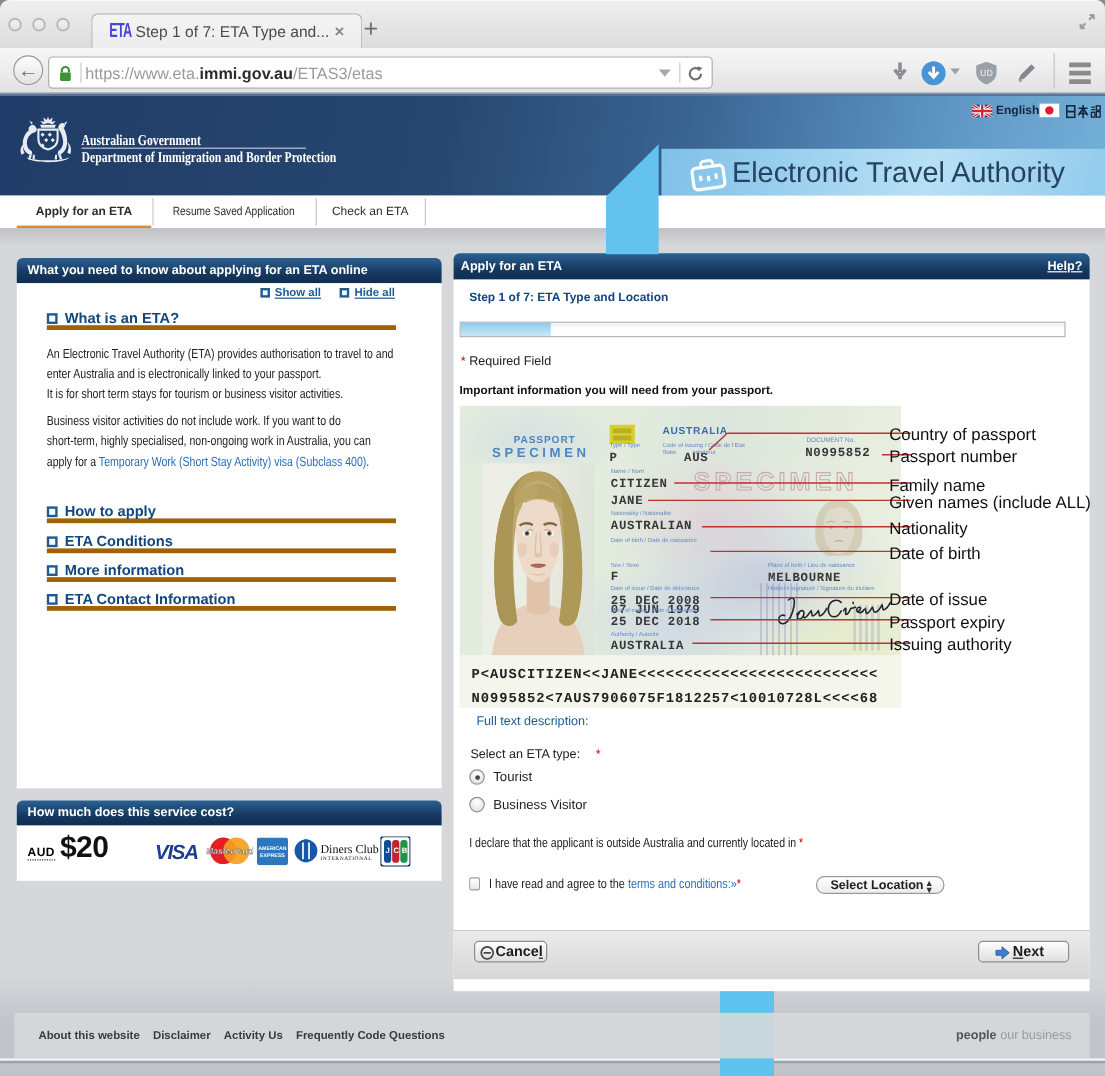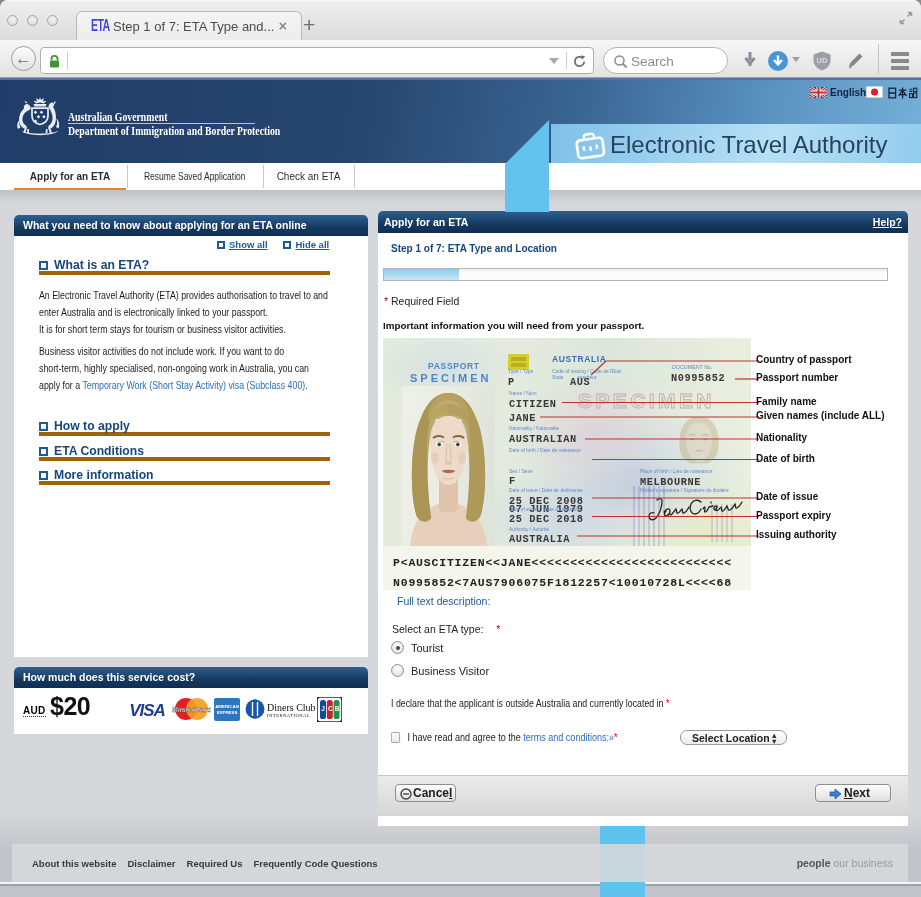--- a/index.html
+++ b/index.html
@@ -111,21 +111,21 @@
  radial-gradient(ellipse 150px 90px at 255px 135px,rgba(185,200,230,0.5),rgba(185,200,230,0) 72%),
  radial-gradient(ellipse 140px 70px at 180px 180px,rgba(190,200,235,0.45),rgba(190,200,235,0) 70%),
  radial-gradient(ellipse 120px 90px at 330px 200px,rgba(228,232,180,0.5),rgba(228,232,180,0) 75%),
  linear-gradient(100deg,#e3ecdd 0%,#e4ecde 30%,#dde6dc 55%,#e6edde 80%,#eaf0e2 100%);}
 #passport .mrzbg{position:absolute;left:0px;top:208px;width:368px;height:44px;background:#f4f6ec;}
 .ppt{position:absolute;white-space:nowrap;}
 .lbl{font-size:6px;color:#6488c8;transform:scale(0.82);transform-origin:left top;}
 .fv{font-family:"Liberation Mono",monospace;font-weight:bold;color:#383838;font-size:10.3px;letter-spacing:0.6px;}
 .mrz{font-family:"Liberation Mono",monospace;font-weight:bold;color:#222;font-size:11.5px;letter-spacing:0.8px;}
 #callouts{position:absolute;left:0;top:0;width:530px;height:593px;pointer-events:none;}
-.clab{position:absolute;left:378px;font-size:10px;color:#101010;white-space:nowrap;font-weight:bold;}
+.clab{position:absolute;left:363px;font-size:14px;color:#101010;white-space:nowrap;}
 </style></head>
 <body>
 <div id="win">
   <div id="titlebar">
     <div class="tl" style="left:6.5px"></div>
       <div class="tl" style="left:26.5px"></div>
       <div class="tl" style="left:47px"></div>
     <div id="tab">
         <span class="fav">ETA</span>
         <span class="ttl">Step 1 of 7: ETA Type and...</span>
@@ -137,33 +137,27 @@
       </svg>
   </div>
   <div id="toolbar">
     <div id="backbtn">←</div>
     <div id="urlbox">
       <svg id="lock" width="13" height="15">
           <path d="M3.5 6.5 L3.5 4.8 A3 3 0 0 1 9.5 4.8 L9.5 6.5" fill="none" stroke="#3f9438" stroke-width="1.8"></path>
           <rect x="2" y="6.5" width="9" height="7" rx="1.2" fill="#3f9438"></rect>
         </svg>
       <div class="sep"></div>
+      <div id="urltext">https://www.eta.<b>immi.gov.au</b>/ETAS3/etas</div>
       <div id="urldrop"></div>
       <div class="sep2"></div>
       <svg id="reload" width="15" height="15" style="position:absolute;left:531px;top:6px">
           <path d="M12.2 7.5 A4.7 4.7 0 1 1 10.4 3.8" fill="none" stroke="#707070" stroke-width="1.8"></path>
           <path d="M9.2 1.2 L13.4 2.6 L10.2 5.6 Z" fill="#707070"></path>
         </svg>
-    </div>
-    <div id="searchbox">
-      <svg class="mag" width="15" height="15">
-          <circle cx="6.5" cy="6.5" r="4.5" fill="none" stroke="#8a8a8a" stroke-width="1.5"></circle>
-          <line x1="10" y1="10" x2="13.5" y2="13.5" stroke="#8a8a8a" stroke-width="1.8"></line>
-        </svg>
-      <div class="stx">Search</div>
     </div>
     <svg class="tbi" style="left:741px" width="18" height="19">
         <path d="M9 2 L9 10 M4.5 8 L9 13.5 L13.5 8 M9 13.5 L9 16" fill="none" stroke="#8a8f96" stroke-width="3"></path>
       </svg>
     <svg class="tbi" style="left:767px" width="22" height="22">
         <circle cx="11" cy="11" r="10" fill="#4795d6"></circle>
         <path d="M11 5.5 L11 13 M7 10 L11 14.5 L15 10" fill="none" stroke="#fff" stroke-width="2.4"></path>
       </svg>
     <div class="abs" style="left:792px;top:17px;width:0;height:0;border-left:4px solid transparent;border-right:4px solid transparent;border-top:5px solid #9aa0a8;"></div>
     <svg class="tbi" style="left:812px" width="20" height="21">
@@ -259,20 +253,21 @@
     <div class="phead" id="lp-h"><span>What you need to know about applying for an ETA online</span></div>
     <div class="pbody" id="lp-b">
       <div class="links"><span class="bluebox"></span><a>Show all</a> &nbsp;&nbsp;&nbsp;&nbsp;&nbsp;<span class="bluebox"></span><a>Hide all</a></div>
       <div class="sect" style="top:22px"><span class="bluebox"></span>What is an ETA?</div>
       <p style="top:51px">An Electronic Travel Authority (ETA) provides authorisation to travel to and<br>enter Australia and is electronically linked to your passport.</p>
       <p style="top:85px">It is for short term stays for tourism or business visitor activities.</p>
       <p style="top:107px">Business visitor activities do not include work. If you want to do<br>short-term, highly specialised, non-ongoing work in Australia, you can<br>apply for a <a>Temporary Work (Short Stay Activity) visa (Subclass 400)</a>.</p>
       <div class="sect" style="top:183px"><span class="bluebox"></span>How to apply</div>
       <div class="sect" style="top:208px"><span class="bluebox"></span>ETA Conditions</div>
       <div class="sect" style="top:232px"><span class="bluebox"></span>More information</div>
+      <div class="sect" style="top:256px"><span class="bluebox"></span>ETA Contact Information</div>
     </div>
     <div class="phead" id="cp-h"><span>How much does this service cost?</span></div>
     <div class="pbody" id="cp-b">
       <div class="abs" style="left:9px;top:17px;font-size:10px;font-weight:bold;border-bottom:1.5px dotted #333;letter-spacing:0.3px;">AUD</div>
       <div class="abs" style="left:36px;top:4px;font-size:25px;font-weight:bold;color:#111;letter-spacing:-0.5px;">$20</div>
       <svg class="abs" style="left:113px;top:9px" width="40" height="25" viewBox="0 0 40 25">
           <text x="20" y="19" text-anchor="middle" font-family="Liberation Sans" font-size="17" font-weight="bold" font-style="italic" fill="#1b3d92" letter-spacing="-1">VISA</text>
         </svg>
       <svg class="abs" style="left:158px;top:8px" width="39" height="26" viewBox="0 0 39 26">
           <circle cx="14" cy="13" r="11" fill="#e41e25"></circle>
@@ -450,17 +445,17 @@
       <div class="clab" style="top:199px">Nationality</div>
       <div class="clab" style="top:220px">Date of birth</div>
       <div class="clab" style="top:258px">Date of issue</div>
       <div class="clab" style="top:277px">Passport expiry</div>
       <div class="clab" style="top:296px">Issuing authority</div>
     </div>
     <div id="botline1"></div>
     <div id="botline2"></div>
     <div id="stripe"></div>
     <div id="footer">
-      <div class="fl"><span>About this website</span><span>Disclaimer</span><span>Required Us</span><span>Frequently Code Questions</span></div>
+      <div class="fl"><span>About this website</span><span>Disclaimer</span><span>Activity Us</span><span>Frequently Code Questions</span></div>
       <div class="pr"><b>people</b> <i>our business</i></div>
     </div>
   </div>
 </div>
 
 </body></html>

